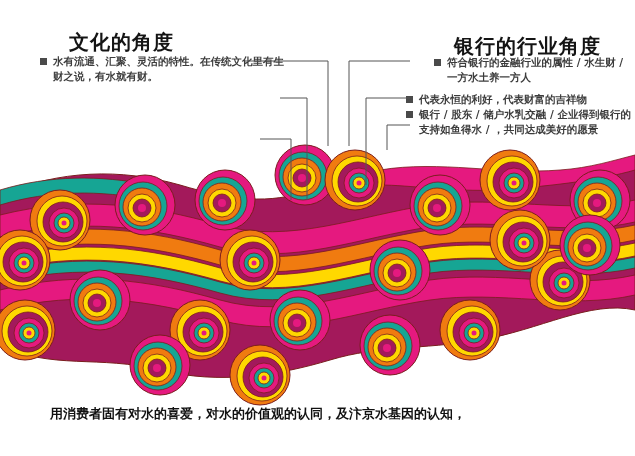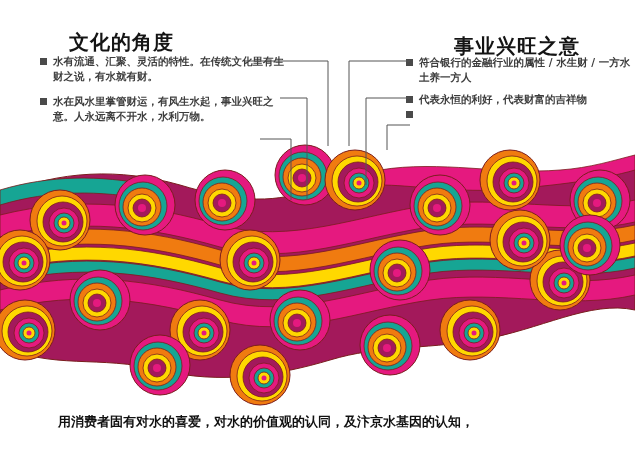--- a/index.html
+++ b/index.html
@@ -8,40 +8,39 @@
   .heading { position: absolute; font-weight: bold; color: #141414; font-size: 20px; letter-spacing: 1px; margin: 17px; }
   .heading.left { left: 52px; top: 12px; }
   .heading.right { left: 437px; top: 16px; }
   .bullets { position: absolute; list-style: none; margin: 0; padding: 0; }
   .bullets li { position: relative; font-size: 10.5px; font-weight: bold; line-height: 15px; color: #3c3c3c; }
   .bullets li .sq { position: absolute; left: -13px; top: 4px; width: 7px; height: 7px; background: #4a4a4a; }
   .bullets.left { left: 53px; top: 54px; width: 235px; }
   .bullets.right { left: 419px; top: 55px; width: 215px; }
   .bullets.left li:nth-child(1) { margin-bottom: 10px; }
   .bullets.left li:nth-child(2) { margin-bottom: 10px; }
-  .bullets.right li:nth-child(1) { margin-bottom: 7px; }
+  .bullets.right li:nth-child(1) { margin-bottom: 7px; margin-left: 28px; }
   .bullets.right li:nth-child(2) { }
   svg.lines, svg.waves { position: absolute; left: 0; top: 0; }
-  .caption { position: absolute; left: 0; width: 516px; text-align: center; font-weight: bold; color: #111; font-size: 13px; line-height: 22px; top: 403px; margin: 8px; }
+  .caption { position: absolute; left: 0; width: 516px; text-align: center; font-weight: bold; color: #111; font-size: 13px; line-height: 22px; top: 403px; margin: 0; }
 </style>
 </head>
 <body>
 
 <h1 class="heading left">文化的角度</h1>
-<h1 class="heading right">事业兴旺之意</h1>
+<h1 class="heading right">银行的行业角度</h1>
 
 <ul class="bullets left">
   <li><span class="sq"></span><span>水有流通、汇聚、灵活的特性。在传统文化里有生财之说，有水就有财。</span></li>
-  <li><span class="sq"></span><span>水在风水里掌管财运，有风生水起，事业兴旺之意。人永远离不开水，水利万物。</span></li>
 </ul>
 
 <ul class="bullets right">
   <li><span class="sq"></span><span>符合银行的金融行业的属性 / 水生财 / 一方水土养一方人</span></li>
   <li><span class="sq"></span><span>代表永恒的利好，代表财富的吉祥物</span></li>
-  <li><span class="sq"></span></li>
+  <li><span class="sq"></span><span>银行 / 股东 / 储户水乳交融 / 企业得到银行的支持如鱼得水 / ，共同达成美好的愿景</span></li>
 </ul>
 
 <svg class="waves" width="635" height="456" viewBox="0 0 635 456">
   <defs>
     <g id="swirl">
       <circle r="30" fill="#f07b10" stroke="#7a1d1d" stroke-width="1"></circle>
       <circle r="25" cx="2" cy="1" fill="#ffd800" stroke="#7a1d1d" stroke-width="0.8"></circle>
       <circle r="20" cx="3" cy="2" fill="#a3195b" stroke="#7a1d1d" stroke-width="0.8"></circle>
       <circle r="15" cx="4" cy="3" fill="#e5197f" stroke="#7a1d1d" stroke-width="0.8"></circle>
       <circle r="10" cx="4" cy="3" fill="#16a594" stroke="#7a1d1d" stroke-width="0.8"></circle>

